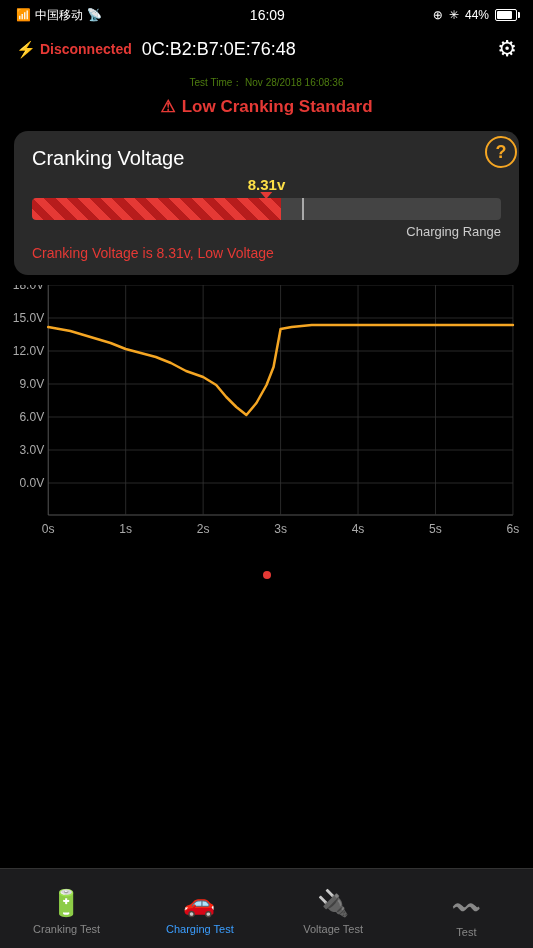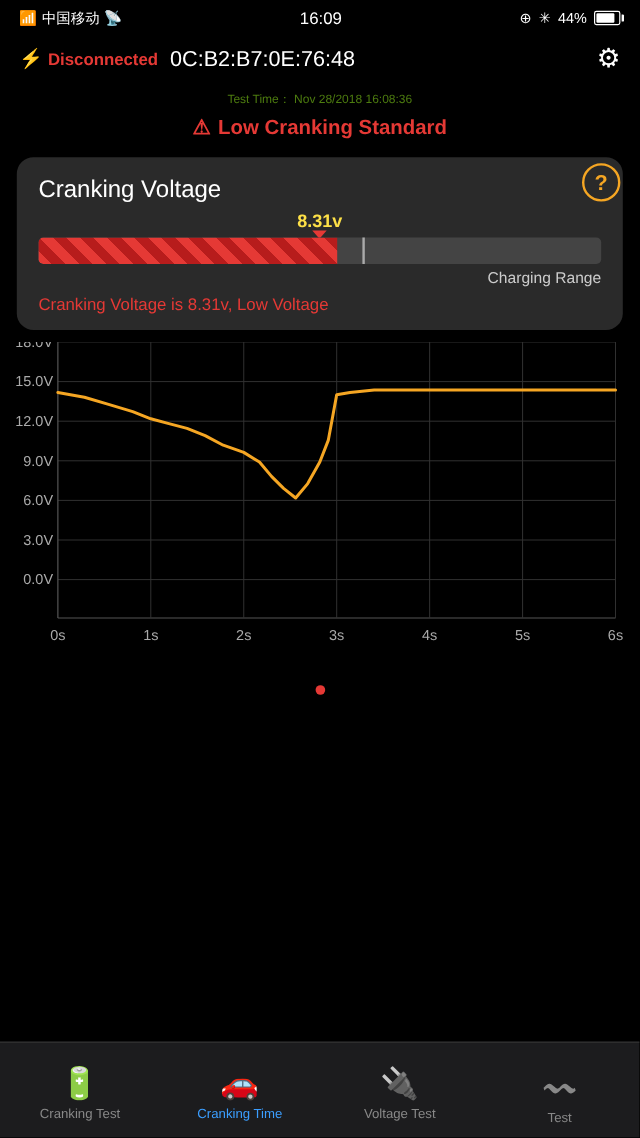--- a/index.html
+++ b/index.html
@@ -301,21 +301,21 @@
 
 <div class="tab-bar">
 
   <div class="tab-item">
     <span class="tab-icon">🔋</span>
     <span class="tab-label">Cranking Test</span>
   </div>
 
   <div class="tab-item active">
     <span class="tab-icon" style="color:#3b9eff;">🚗</span>
-    <span class="tab-label">Cranking Time</span>
+    <span class="tab-label">Charging Test</span>
   </div>
 
   <div class="tab-item">
     <span class="tab-icon">🔌</span>
     <span class="tab-label">Voltage Test</span>
   </div>
 
   <div class="tab-item">
     <span class="tab-icon">〰</span>
     <span class="tab-label">Test</span>

